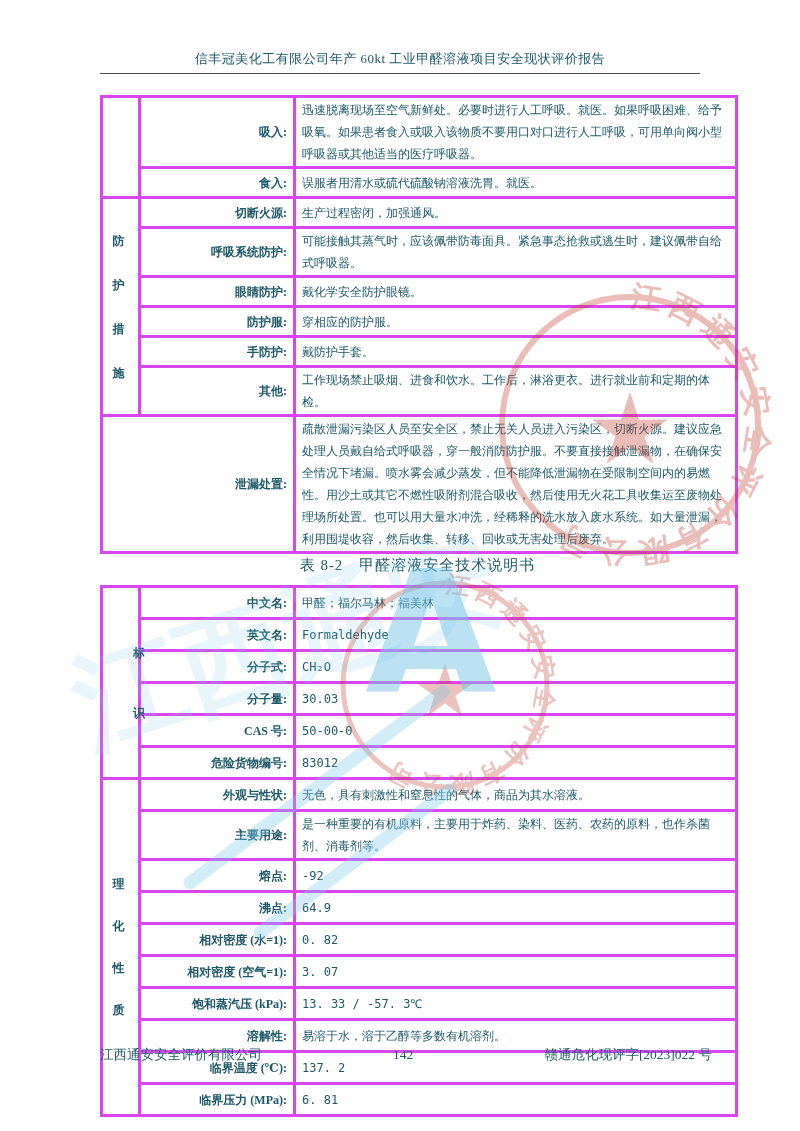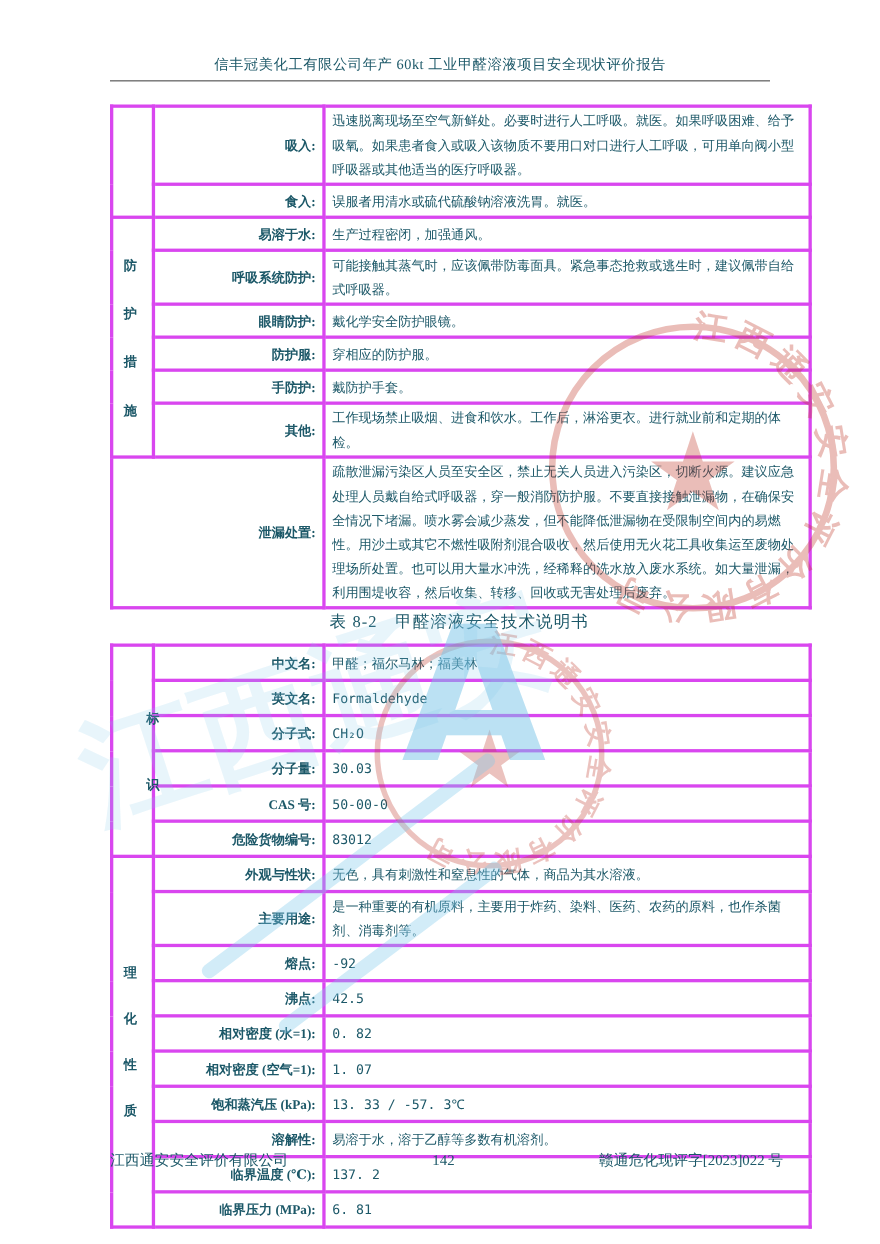--- a/index.html
+++ b/index.html
@@ -87,21 +87,21 @@
     <td class="val">迅速脱离现场至空气新鲜处。必要时进行人工呼吸。就医。如果呼吸困难、给予吸氧。如果患者食入或吸入该物质不要用口对口进行人工呼吸，可用单向阀小型呼吸器或其他适当的医疗呼吸器。</td>
   </tr>
   <tr>
     <td class="lab">食入:</td>
     <td class="val">误服者用清水或硫代硫酸钠溶液洗胃。就医。</td>
   </tr>
   <tr>
     <td class="vh lh44" rowspan="6">
       <div class="vt">防护措施</div>
     </td>
-    <td class="lab">易溶于水:</td>
+    <td class="lab">切断火源:</td>
     <td class="val">生产过程密闭，加强通风。</td>
   </tr>
   <tr>
     <td class="lab">呼吸系统防护:</td>
     <td class="val">可能接触其蒸气时，应该佩带防毒面具。紧急事态抢救或逃生时，建议佩带自给式呼吸器。</td>
   </tr>
   <tr>
     <td class="lab">眼睛防护:</td>
     <td class="val">戴化学安全防护眼镜。</td>
   </tr>
@@ -171,29 +171,29 @@
   <tr>
     <td class="lab">主要用途:</td>
     <td class="val">是一种重要的有机原料，主要用于炸药、染料、医药、农药的原料，也作杀菌剂、消毒剂等。</td>
   </tr>
   <tr>
     <td class="lab">熔点:</td>
     <td class="val mono">-92</td>
   </tr>
   <tr>
     <td class="lab">沸点:</td>
-    <td class="val mono">42.5</td>
+    <td class="val mono">64.9</td>
   </tr>
   <tr>
     <td class="lab">相对密度 (水=1):</td>
     <td class="val mono">0. 82</td>
   </tr>
   <tr>
     <td class="lab">相对密度 (空气=1):</td>
-    <td class="val mono">1. 07</td>
+    <td class="val mono">3. 07</td>
   </tr>
   <tr>
     <td class="lab">饱和蒸汽压 (kPa):</td>
     <td class="val mono">13. 33 / -57. 3℃</td>
   </tr>
   <tr>
     <td class="lab">溶解性:</td>
     <td class="val">易溶于水，溶于乙醇等多数有机溶剂。</td>
   </tr>
   <tr>

